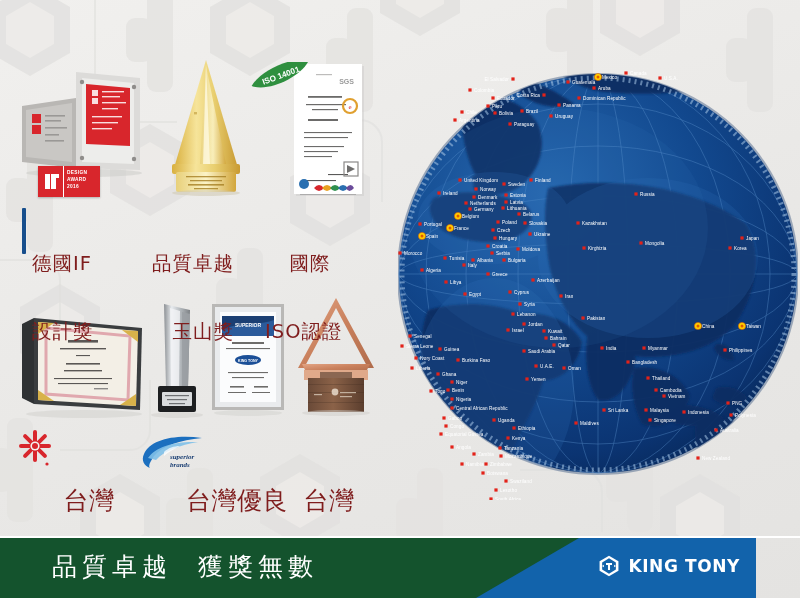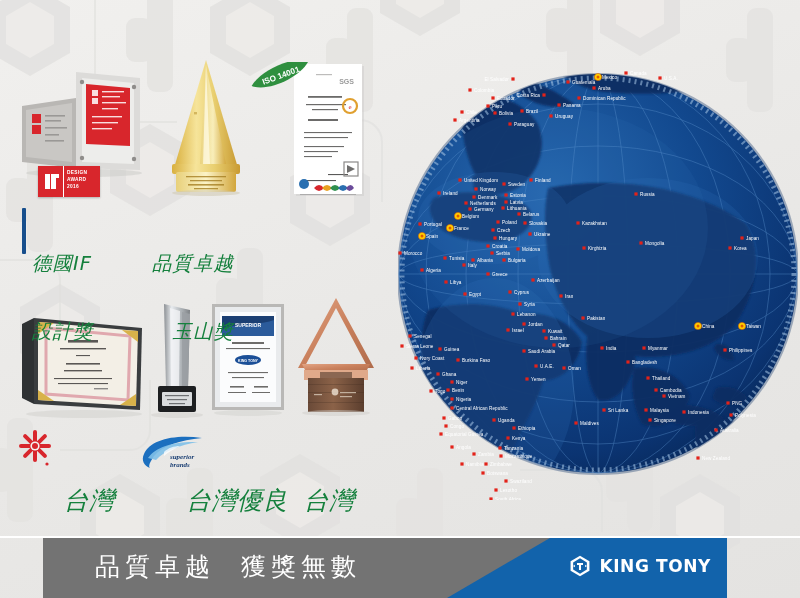--- a/index.html
+++ b/index.html
@@ -30,21 +30,21 @@
   .mk{ fill:#e32219; }
   .mk-hi{ fill:#ffd000; stroke:#e05a00; stroke-width:.55px; }
 
   
   .award-img{ position:absolute; z-index:3; }
 
   
   .lbl{
     position:absolute; z-index:4;
     font-family:"DejaVu Sans","Liberation Sans",sans-serif;
-    color:#15803d; line-height:1.16; white-space:pre;font-style:italic;
+    color:#7f1d1d; line-height:1.16; white-space:pre;
   }
   .lbl .l1,.lbl .l2{ display:block; }
   .lbl.big{ font-size:19.5px; letter-spacing:1px; }
   .lbl.mid{ font-size:25px; letter-spacing:.5px; }
 
   .accent-bar{
     position:absolute; width:4px; height:46px; background:#174e8c; z-index:4;
     border-radius:1px;
   }
 
@@ -69,22 +69,22 @@
     padding:4px 0 0 3px; letter-spacing:.3px;
   }
 
   
   #tw-logo{ position:absolute; left:16px; top:426px; width:38px; height:44px; z-index:4; }
   
   #sb-logo{ position:absolute; left:140px; top:432px; width:64px; height:38px; z-index:4; }
 
   
   #banner{
-    position:absolute; left:0; top:536px; width:684px; height:62px; z-index:6;
-    overflow:hidden; background:#737373;margin-left:43px;
+    position:absolute; left:0; top:536px; width:756px; height:62px; z-index:6;
+    overflow:hidden; background:#14532d;
   }
   #banner .blue{
     position:absolute; right:0; top:0; width:280px; height:62px; background:#1263ab;
     clip-path:polygon(100% 0,100% 100%,0 100%,38% 0);
   }
   #banner-text{
     position:absolute; left:52px; top:14px;
     font-family:"DejaVu Sans","Liberation Sans",sans-serif;
     font-size:25px; color:#fff; letter-spacing:5px; white-space:pre; z-index:2;
   }
@@ -847,20 +847,22 @@
   <span class="l1">德國IF</span>
   <span class="l2">設計獎</span>
 </div>
 
 <div class="lbl big" style="left:152px;top:208px;">
   <span class="l1">品質卓越</span>
   <span class="l2" style="text-align:right;">玉山獎</span>
 </div>
 
 <div class="lbl big" style="left:265px;top:208px;">
+  <span class="l1" style="text-align:center;display:block;width:90px;">國際</span>
+  <span class="l2">ISO認證</span>
 </div>
 
 <svg class="award-img" style="left:8px;top:300px;" width="140" height="120" viewBox="0 0 140 120">
   <path d="M14 24 L26 18 L26 104 L14 98 Z" fill="#2e3133"></path>
   <path d="M26 18 L134 28 L132 110 L26 104 Z" fill="#3a3d3f"></path>
   <path d="M30 22 L130 31 L128 106 L30 100 Z" fill="#f3efe6"></path>
   <path d="M38 28 L122 36 L120 100 L38 94 Z" fill="none" stroke="#e0a8ae" stroke-width="3"></path>
   <path d="M30 22 L46 23 L30 34 Z" fill="#d8b24a"></path>
   <path d="M130 31 L114 30 L130 42 Z" fill="#d8b24a"></path>
   <path d="M30 100 L46 101 L30 90 Z" fill="#d8b24a"></path>

